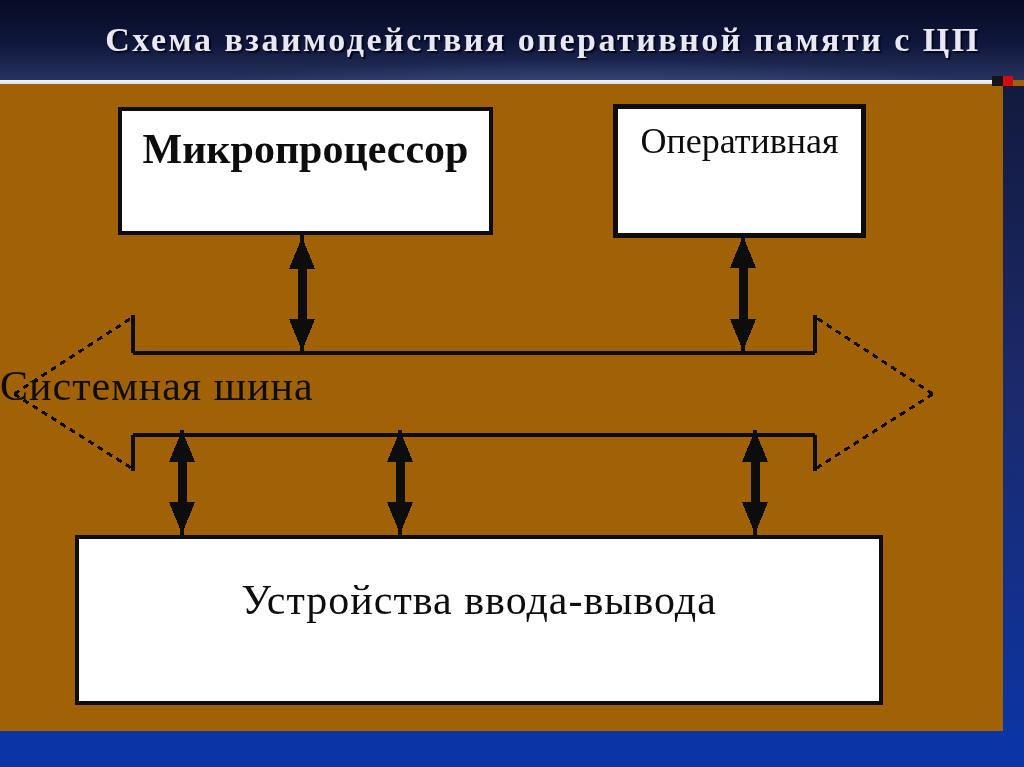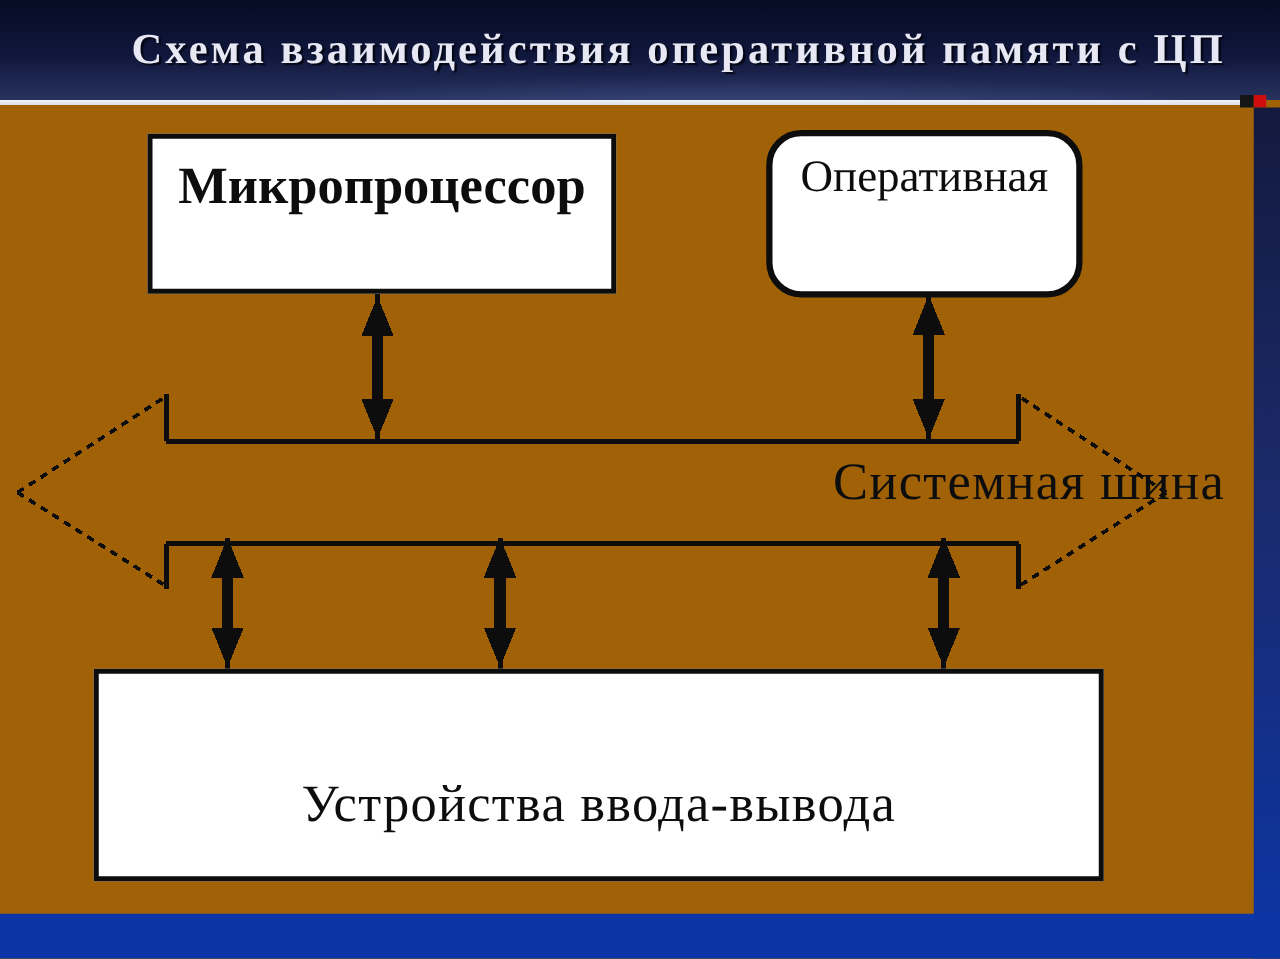--- a/index.html
+++ b/index.html
@@ -52,30 +52,30 @@
   .node-box{
     position:absolute;
     border:4px solid #0d0d0d;
     background:#ffffff;
     box-sizing:border-box;
     display:flex;flex-direction:column;align-items:center;
     color:#0d0d0d;
   }
   .cpu-box{left:118px;top:107px;width:375px;height:128px;padding-top:16px;font-weight:bold;}
   .cpu-box .node-label{font-size:42px;line-height:44px;}
-  .ram-box{left:613px;top:104px;width:253px;height:134px;padding-top:7px;border-width:5px;border-radius:28px;}
+  .ram-box{left:613px;top:104px;width:253px;height:134px;padding-top:7px;border-width:5px;}
   .ram-box .node-label{font-size:36px;line-height:50px;text-align:center;}
   .io-box{left:75px;top:535px;width:808px;height:170px;padding-top:38px;}
-  .io-box .node-label{font-size:42px;line-height:46px;letter-spacing:1px;margin-top:44px;}
+  .io-box .node-label{font-size:42px;line-height:46px;letter-spacing:1px;}
   .node-label{white-space:nowrap;}
 
   
   .bus-label{
     position:absolute;left:0;top:362px;width:980px;
-    text-align:right;
+    text-align:left;
     font-size:42px;color:#0d0d0d;
     letter-spacing:1px;
     white-space:nowrap;
   }
 
   
   .diagram-svg{position:absolute;left:0;top:0;}
   .bus-solid{stroke:#0d0d0d;stroke-width:4;fill:none;}
   .bus-dashed{stroke:#0d0d0d;stroke-width:3;fill:none;stroke-dasharray:6 5;}
   .arrow-part{fill:#0d0d0d;stroke:none;}

